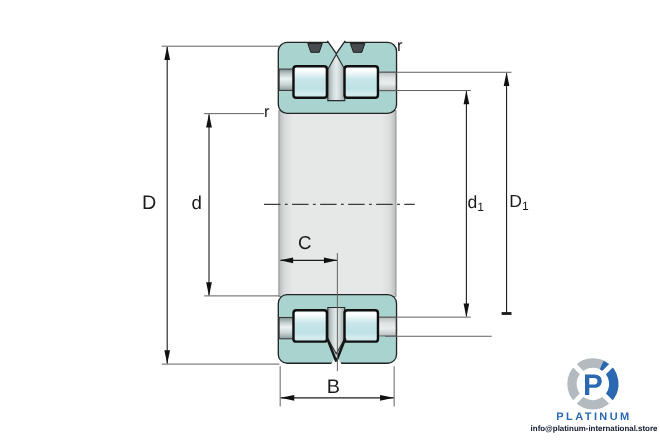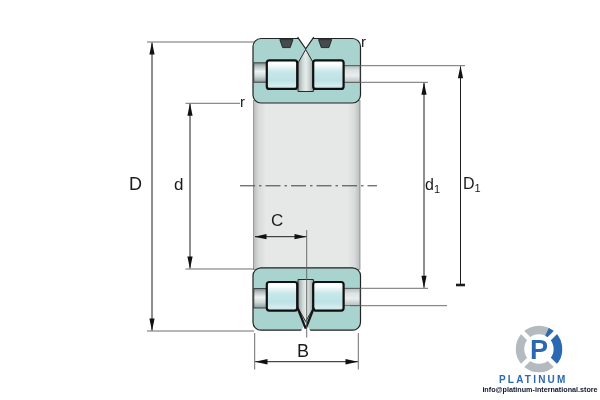--- a/index.html
+++ b/index.html
@@ -11,21 +11,21 @@
   .lbl-d  {left:174px;top:176px;font-size:17px;}
   .lbl-d1 {left:425px;top:177px;font-size:16px;}
   .lbl-D1 {left:463px;top:176px;font-size:16px;}
   .lbl-r-inner{left:240px;top:94px;font-size:15px;}
   .lbl-r-outer{left:361px;top:34px;font-size:15px;}
   .lbl-C  {left:271px;top:212px;font-size:17px;}
   .lbl-B  {left:297px;top:342px;font-size:18px;}
   .sub{font-size:11px;vertical-align:-3px;}
   .logo{position:absolute;left:470px;top:318px;width:130px;height:82px;}
   .logo-icon{position:absolute;left:41px;top:3px;}
-  .logo-name{position:absolute;left:29px;top:56px;width:82px;text-align:left;
+  .logo-name{position:absolute;left:29px;top:56px;width:82px;text-align:center;
              font-size:10px;font-weight:bold;letter-spacing:2.2px;color:#2a69b2;}
   .logo-email{position:absolute;left:5px;top:67px;width:130px;text-align:center;
               font-size:7.2px;font-weight:bold;color:#10172e;}
 </style>
 </head>
 <body>
 
 <div id="stage">
 
   <svg id="drawing" width="600" height="400" viewBox="0 0 600 400">

